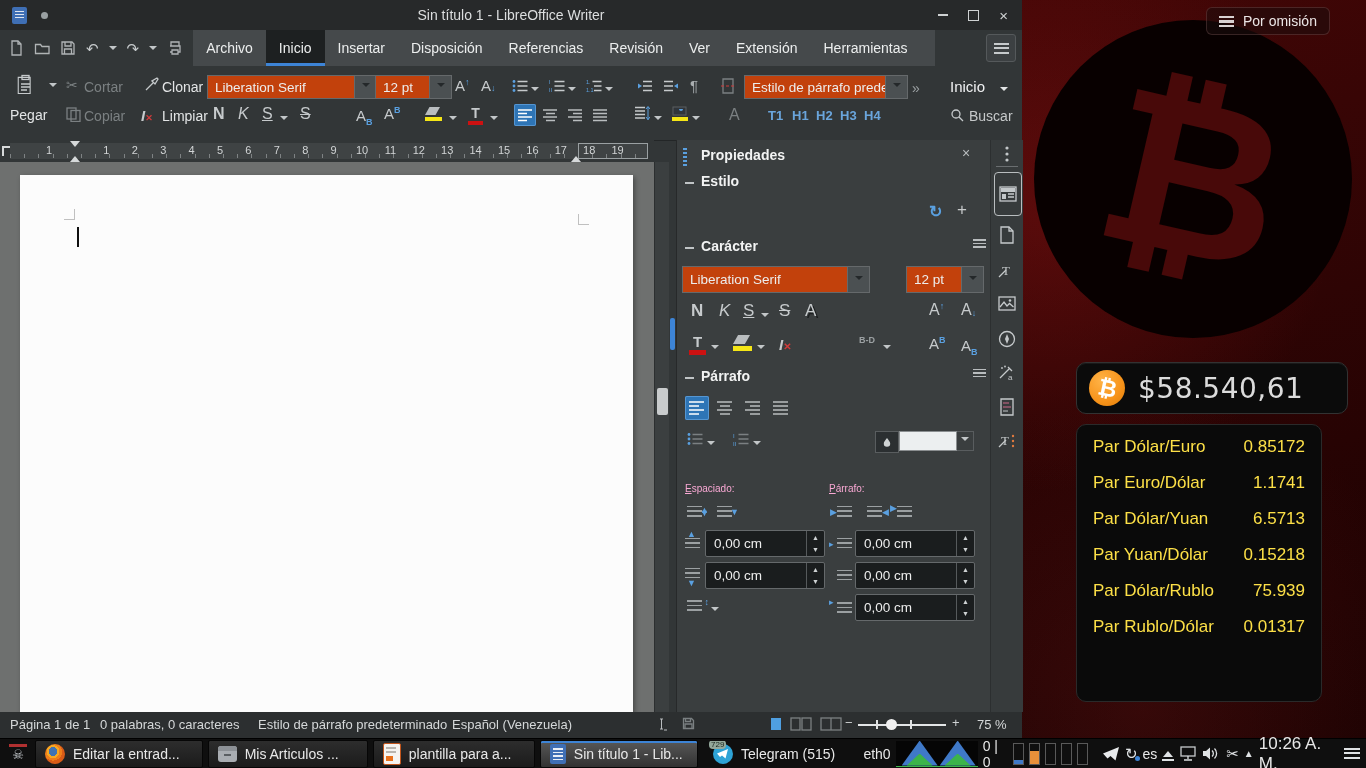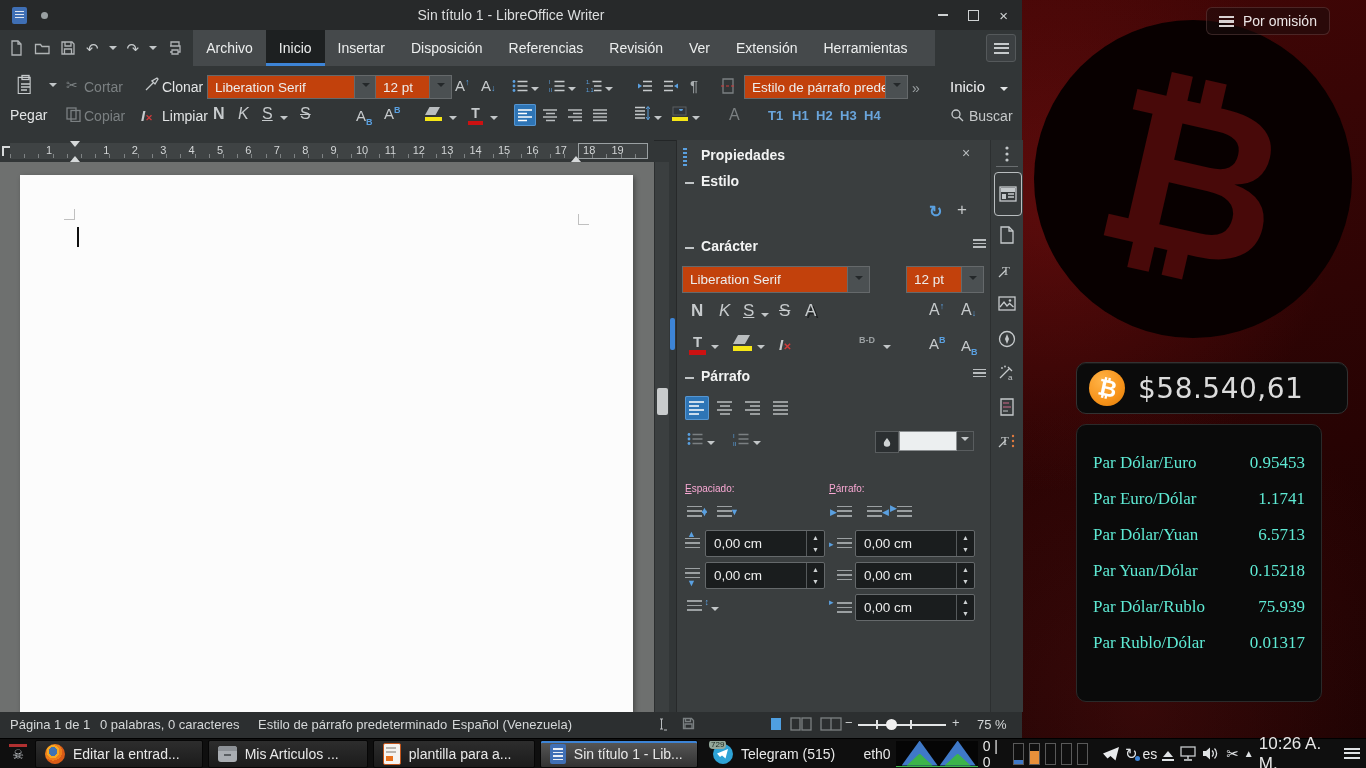--- a/index.html
+++ b/index.html
@@ -26,22 +26,22 @@
   .bars3{width:15px;height:11px;background:repeating-linear-gradient(to bottom,#d8d2d2 0 2px,transparent 2px 4.5px)}
   #btcbox{left:54px;top:362px;width:246px;height:50px;background:#0b0b0b;border-radius:10px;
     border:1px solid #323232;box-shadow:inset 0 1px 0 rgba(255,255,255,.06);
     display:flex;align-items:center;gap:13px;padding:0 12px}
   #btcbadge{width:36px;height:36px;border-radius:50%;background:radial-gradient(circle at 35% 30%,#ffb347,#f7931a 60%,#e07c08);
     color:#fff;font-weight:bold;font-size:23px;display:flex;align-items:center;justify-content:center;flex:0 0 auto}
   #btcbadge span{transform:rotate(12deg)}
   #btcprice{font-family:"DejaVu Sans",sans-serif;font-size:28px;color:#dcdcdc;letter-spacing:.5px}
   #pairsbox{left:54px;top:424px;width:246px;height:278px;background:#0a0a0a;border-radius:10px;
     border:1px solid #2a2a2a;padding:12px 16px 0 16px;box-sizing:border-box}
-  .prow{display:flex;justify-content:space-between;align-items:flex-end;height:36px;
-    color:#5eead4;font-size:17px;font-family:Liberation Serif, serif}
+  .prow{display:flex;justify-content:space-between;align-items:flex-start;height:36px;
+    color:#fde047;font-size:17px;font-family:Liberation Sans, sans-serif}
 
   
   #win{left:0;top:0;width:1022px;height:738px;background:#323637}
   #titlebar{left:0;top:0;width:1022px;height:30px;background:#27292a;display:flex;align-items:center}
   #wicon{width:15px;height:17px;background:#3f6fb5;border-radius:2px;margin-left:12px;position:relative}
   #wicon::after{content:"";position:absolute;left:3px;top:4px;width:9px;height:9px;
     background:repeating-linear-gradient(to bottom,#dfe6f0 0 1px,transparent 1px 3px)}
   #wdot{width:7px;height:7px;border-radius:50%;background:#9aa0a2;margin-left:14px}
   #wtitle{position:absolute;left:0;right:0;text-align:center;color:#dcdedf;font-size:14px}
   .wbtns{margin-left:auto;display:flex;align-items:center;gap:20px;padding-right:14px;z-index:2}
@@ -189,21 +189,21 @@
     </div>
     <div class="abs" id="btcbox">
       <div id="btcbadge">
           <span>₿</span>
         </div>
       <div id="btcprice">$58.540,61</div>
     </div>
     <div class="abs" id="pairsbox">
       <div class="prow">
           <span>Par Dólar/Euro</span>
-          <span>0.95453</span>
+          <span>0.85172</span>
         </div>
       <div class="prow">
           <span>Par Euro/Dólar</span>
           <span>1.1741</span>
         </div>
       <div class="prow">
           <span>Par Dólar/Yuan</span>
           <span>6.5713</span>
         </div>
       <div class="prow">

